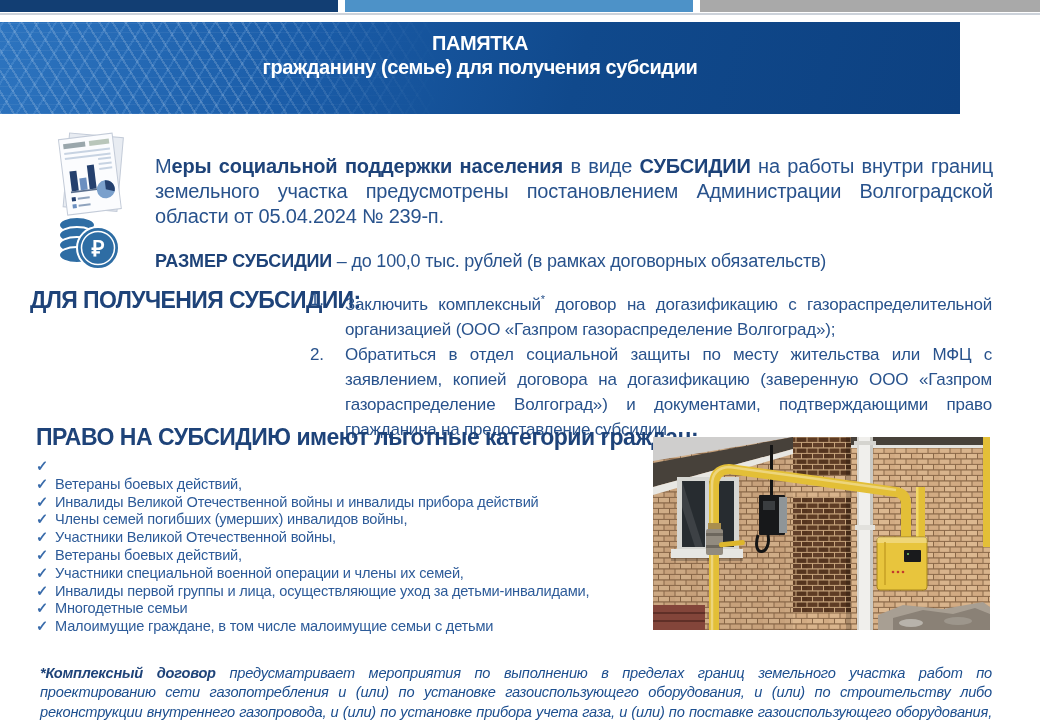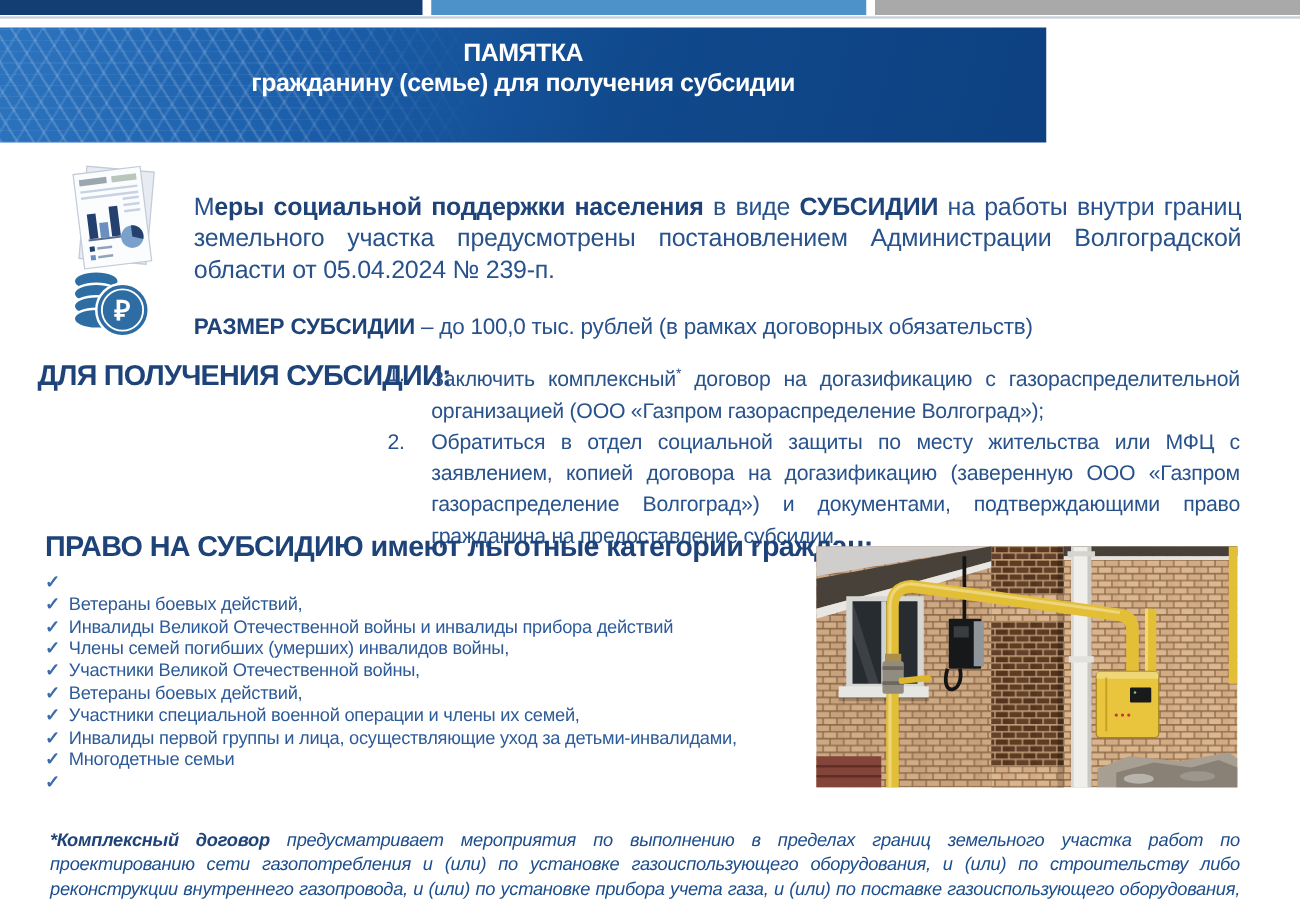--- a/index.html
+++ b/index.html
@@ -8,21 +8,21 @@
     font-family:"Liberation Sans", sans-serif;color:#27508a;letter-spacing:-0.2px;
   }
   
   .strip{position:absolute;top:0;height:12px;}
   .strip-navy{left:0;width:338px;background:#123e73;}
   .strip-blue{left:345px;width:348px;background:#4d92c8;}
   .strip-gray{left:700px;width:340px;background:#a9a9a9;}
   .strip-line{position:absolute;top:13px;left:0;width:1040px;height:2px;background:#ccd2da;}
   
   .banner{
-    position:absolute;top:22px;left:0;width:837px;height:92px;
+    position:absolute;top:22px;left:0;width:960px;height:92px;
     background:linear-gradient(105deg,#2d74bf 0%,#1a5ca8 32%,#10498c 60%,#0d4181 100%);
   }
   .banner::before{
     content:"";position:absolute;top:0;left:0;width:46%;height:100%;
     background:
       repeating-linear-gradient(58deg, rgba(255,255,255,0.16) 0 2px, transparent 2px 11px),
       repeating-linear-gradient(-58deg, rgba(173,214,255,0.15) 0 2px, transparent 2px 15px),
       repeating-linear-gradient(0deg, rgba(255,255,255,0.06) 0 1px, transparent 1px 9px);
     -webkit-mask-image:linear-gradient(90deg,#000 55%,transparent 100%);
     mask-image:linear-gradient(90deg,#000 55%,transparent 100%);
@@ -178,20 +178,21 @@
     <li>
         <span class="chk">✓</span>
         <span>Инвалиды первой группы и лица, осуществляющие уход за детьми-инвалидами,</span>
       </li>
     <li>
         <span class="chk">✓</span>
         <span>Многодетные семьи</span>
       </li>
     <li>
         <span class="chk">✓</span>
+        <span>Малоимущие граждане, в том числе малоимущие семьи с детьми</span>
       </li>
   </ul>
 
   <div class="photo">
     <svg viewBox="0 0 337 193" width="337" height="193">
       <defs>
         <pattern id="bt" width="22" height="11" patternUnits="userSpaceOnUse">
           <rect width="22" height="11" fill="#8a6848"></rect>
           <rect x="0.5" y="0.5" width="10" height="4.4" fill="#d9b48c"></rect>
           <rect x="11.5" y="0.5" width="10" height="4.4" fill="#d2ab83"></rect>

